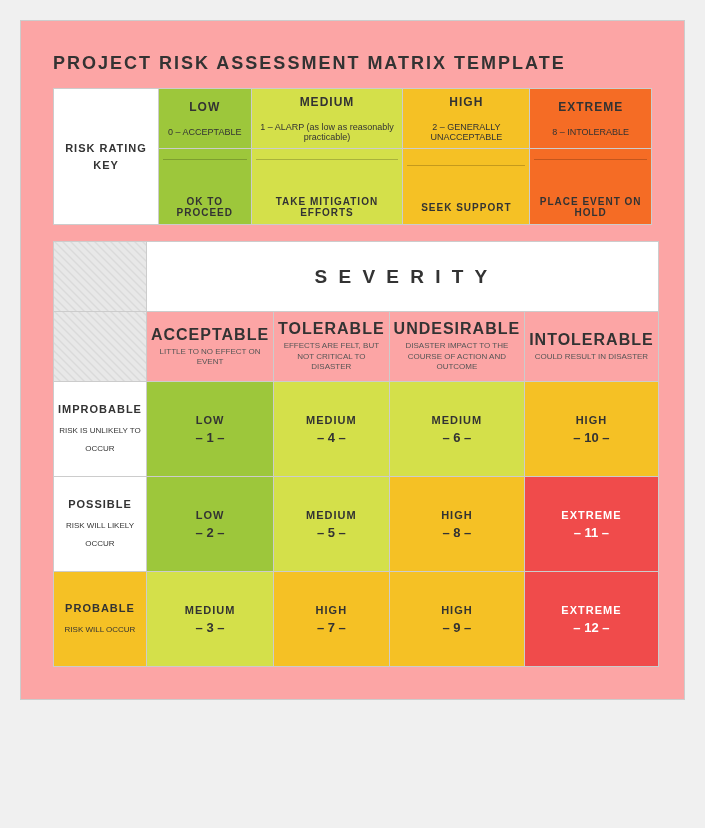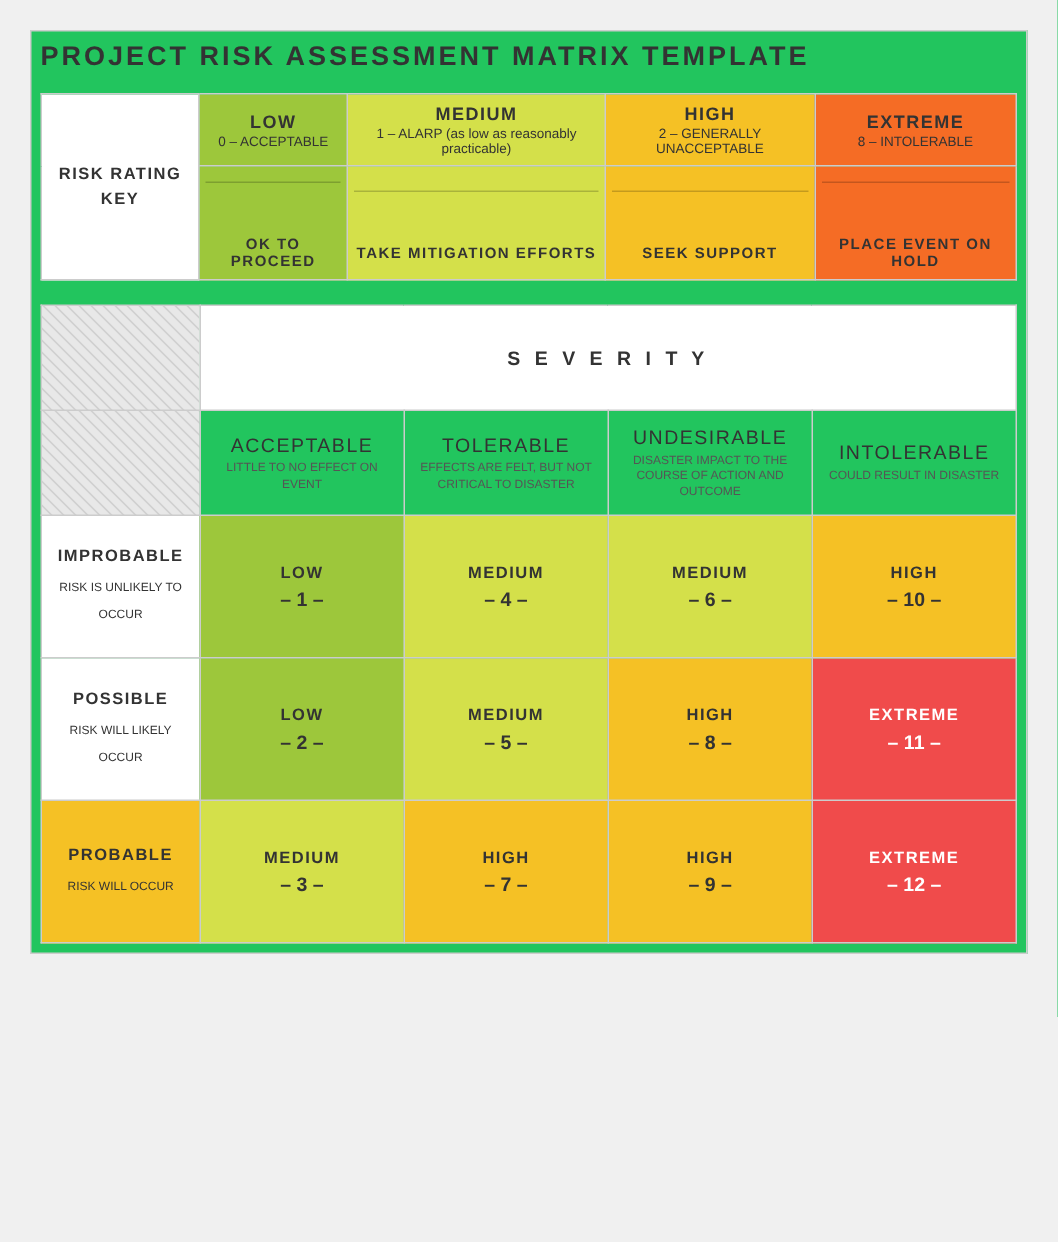--- a/index.html
+++ b/index.html
@@ -7,24 +7,24 @@
       font-family: Arial, sans-serif;
       background: #f0f0f0;
       display: flex;
       justify-content: center;
       align-items: flex-start;
       padding: 20px;
       min-height: 828px;
       width: 705px;
     }
     .page-wrapper {
-      background: #22c55e;
+      background: #fca5a5;
       border: 1px solid #ccc;
       width: 665px;
-      padding: 6px;
+      padding: 32px;
     }
     .page-title {
       font-size: 18px;
       font-weight: 900;
       letter-spacing: 2px;
       color: #333;
       margin-bottom: 14px;
       text-transform: uppercase;
     }
 
@@ -57,21 +57,21 @@
     .key-header {
       font-size: 12px;
       font-weight: 900;
       letter-spacing: 1px;
       color: #333;
       text-transform: uppercase;
     }
     .key-sub {
       font-size: 9px;
       color: #333;
-      margin-top: 1px;
+      margin-top: 13px;
     }
     .key-divider {
       border-top: 1px solid rgba(0,0,0,0.2);
       margin: 4px 0;
     }
     .key-action {
       font-size: 10px;
       font-weight: 700;
       letter-spacing: 1px;
       color: #333;
@@ -86,31 +86,31 @@
     }
     .matrix-table td {
       border: 1px solid #ccc;
       text-align: center;
       vertical-align: middle;
       padding: 6px 4px;
     }
 
     
     .severity-header {
-      font-size: 13px;
+      font-size: 19px;
       font-weight: 900;
       letter-spacing: 3px;
       color: #333;
       text-transform: uppercase;
       background: white;
       text-align: center;
     }
     .severity-sub-label {
-      font-size: 13px;
-      font-weight: 400;
+      font-size: 16px;
+      font-weight: 700;
       letter-spacing: 1px;
       text-transform: uppercase;
       color: #333;
     }
     .severity-sub-desc {
       font-size: 8px;
       color: #555;
       margin-top: 3px;
       line-height: 1.3;
     }

